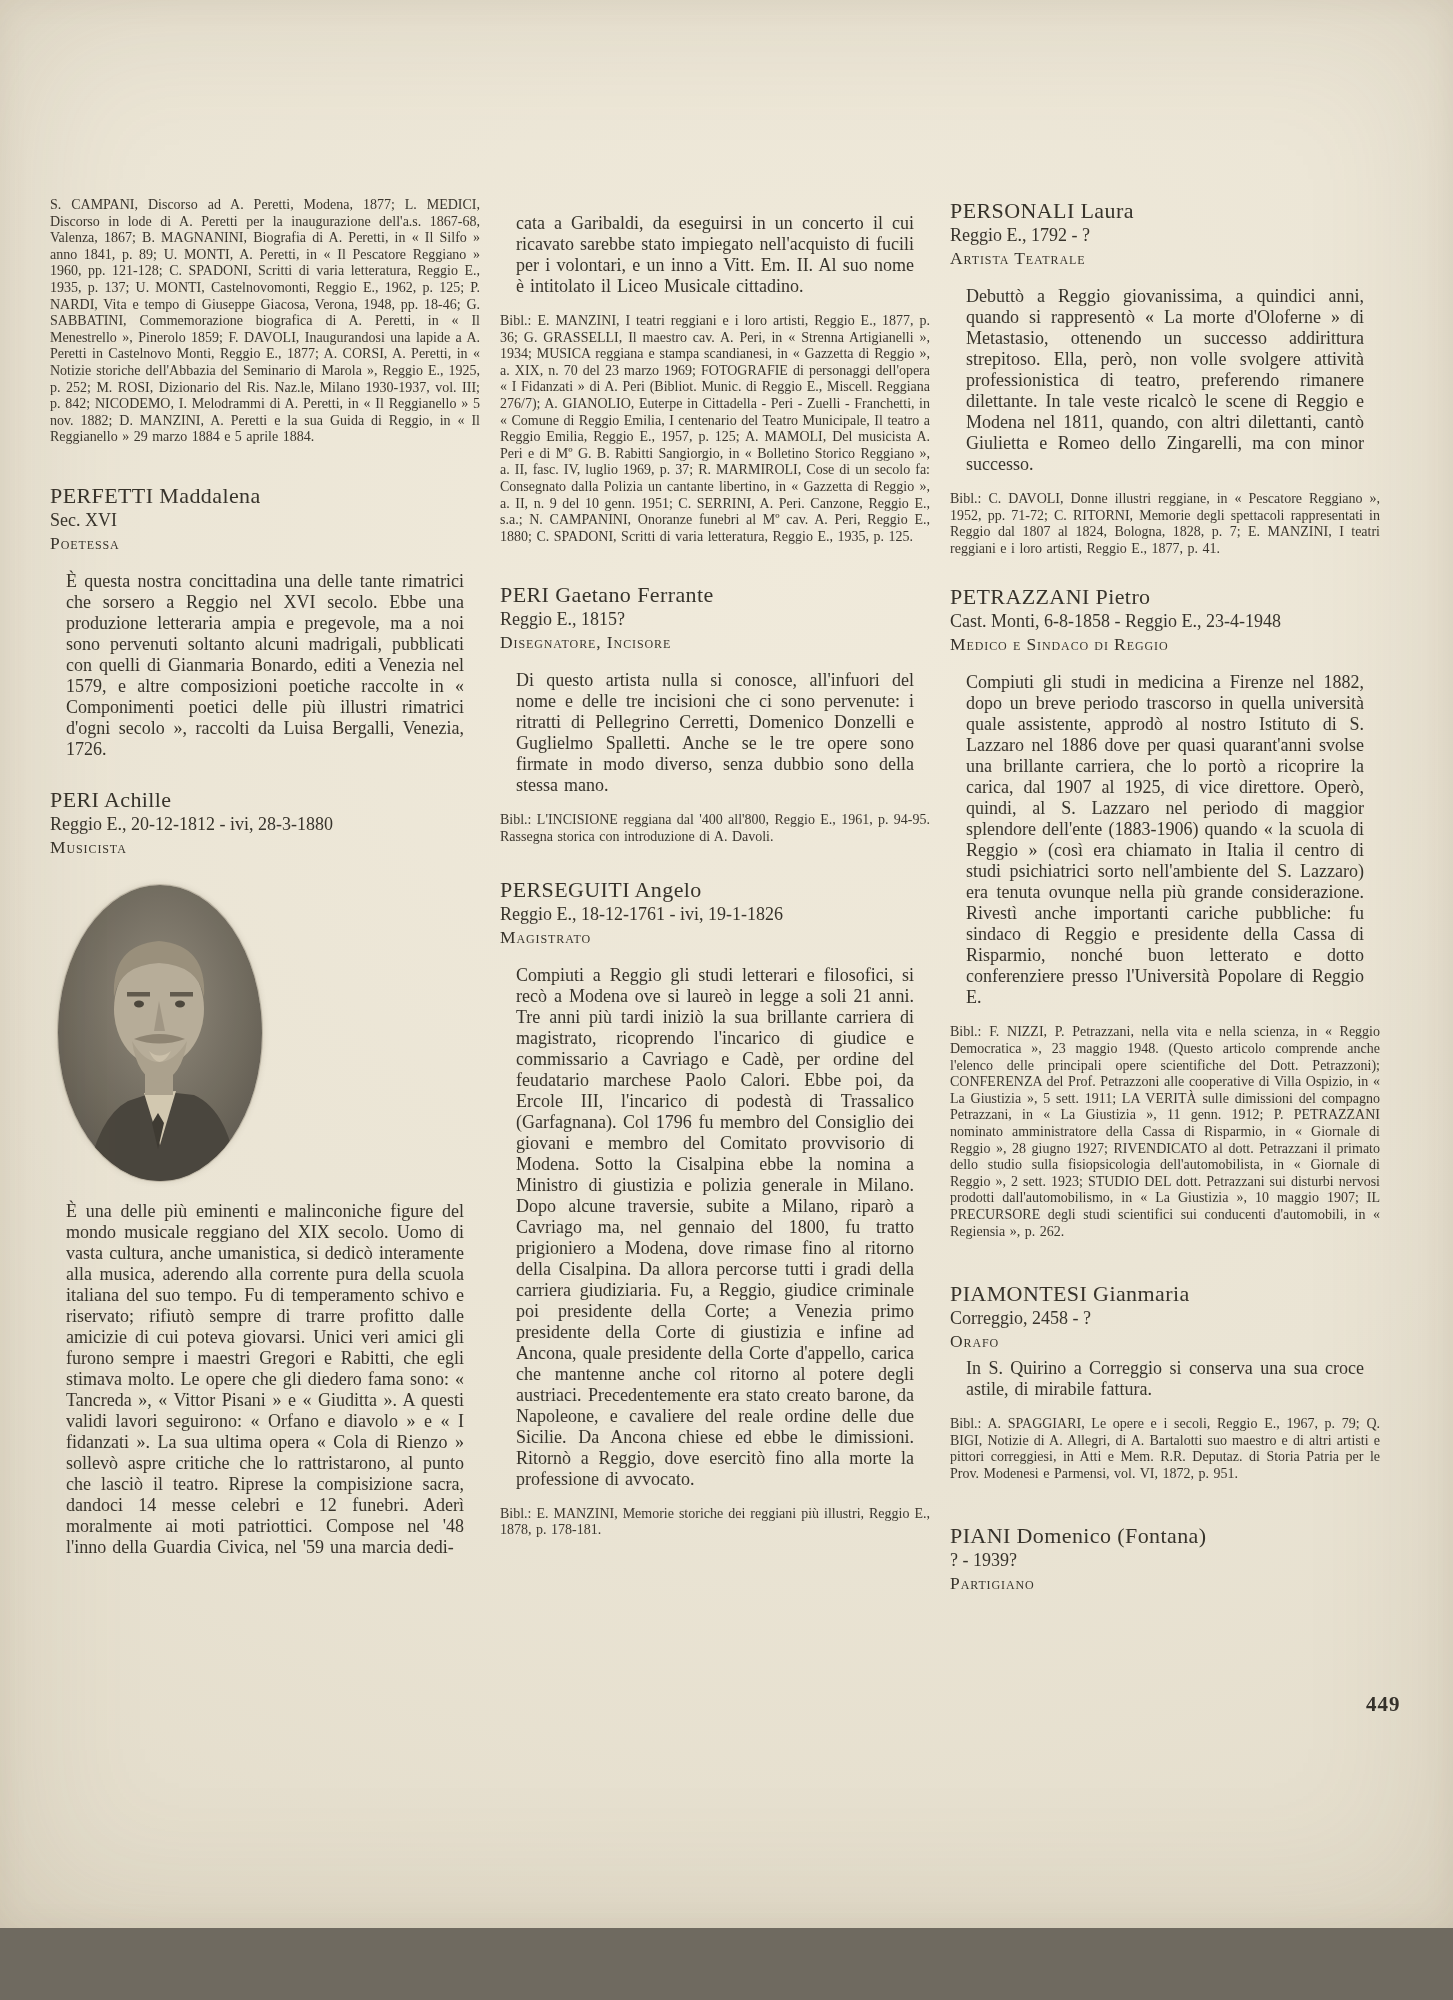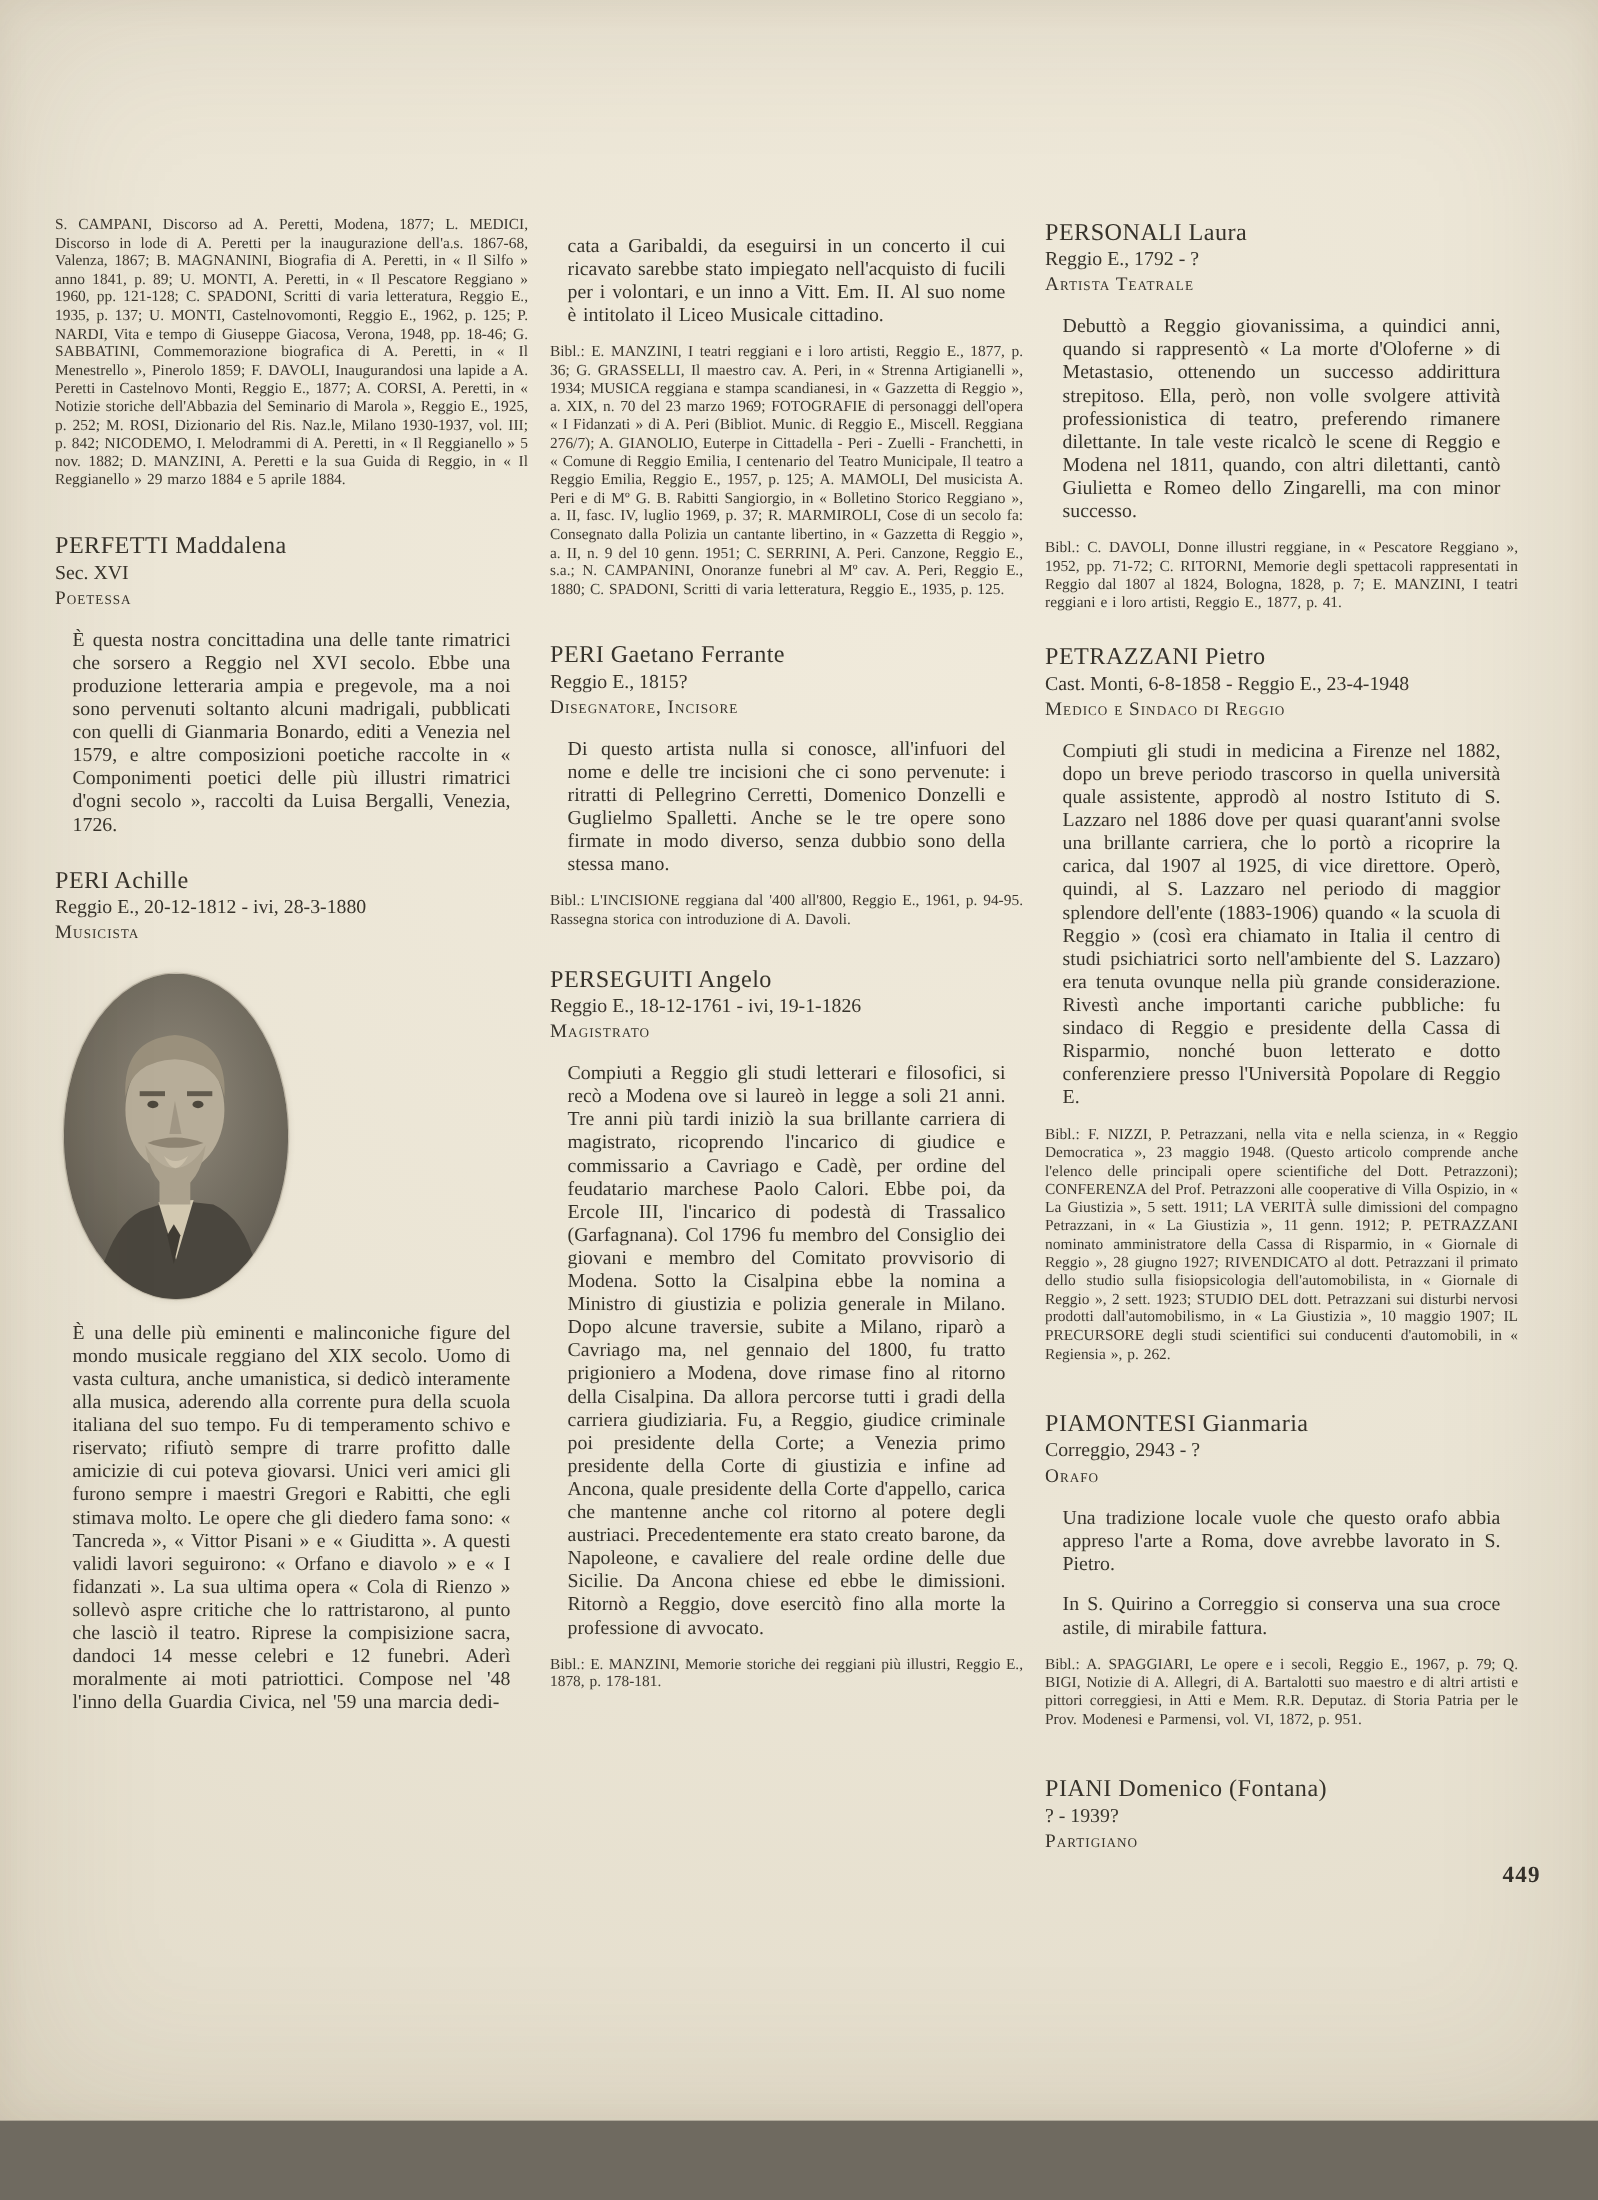--- a/index.html
+++ b/index.html
@@ -133,23 +133,22 @@
       <section class="mt26">
         <h2 class="entry-name">PETRAZZANI Pietro</h2>
         <div class="entry-dates">Cast. Monti, 6-8-1858 - Reggio E., 23-4-1948</div>
         <div class="entry-prof">Medico e Sindaco di Reggio</div>
         <p class="body-text">Compiuti gli studi in medicina a Firenze nel 1882, dopo un breve periodo trascorso in quella università quale assistente, approdò al nostro Istituto di S. Lazzaro nel 1886 dove per quasi quarant'anni svolse una brillante carriera, che lo portò a ricoprire la carica, dal 1907 al 1925, di vice direttore. Operò, quindi, al S. Lazzaro nel periodo di maggior splendore dell'ente (1883-1906) quando « la scuola di Reggio » (così era chiamato in Italia il centro di studi psichiatrici sorto nell'ambiente del S. Lazzaro) era tenuta ovunque nella più grande considerazione. Rivestì anche importanti cariche pubbliche: fu sindaco di Reggio e presidente della Cassa di Risparmio, nonché buon letterato e dotto conferenziere presso l'Università Popolare di Reggio E.</p>
         <div class="bib mt6">Bibl.: F. NIZZI, P. Petrazzani, nella vita e nella scienza, in « Reggio Democratica », 23 maggio 1948. (Questo articolo comprende anche l'elenco delle principali opere scientifiche del Dott. Petrazzoni); CONFERENZA del Prof. Petrazzoni alle cooperative di Villa Ospizio, in « La Giustizia », 5 sett. 1911; LA VERITÀ sulle dimissioni del compagno Petrazzani, in « La Giustizia », 11 genn. 1912; P. PETRAZZANI nominato amministratore della Cassa di Risparmio, in « Giornale di Reggio », 28 giugno 1927; RIVENDICATO al dott. Petrazzani il primato dello studio sulla fisiopsicologia dell'automobilista, in « Giornale di Reggio », 2 sett. 1923; STUDIO DEL dott. Petrazzani sui disturbi nervosi prodotti dall'automobilismo, in « La Giustizia », 10 maggio 1907; IL PRECURSORE degli studi scientifici sui conducenti d'automobili, in « Regiensia », p. 262.</div>
       </section>
 
       <section class="mt40">
         <h2 class="entry-name">PIAMONTESI Gianmaria</h2>
-        <div class="entry-dates">Correggio, 2943 - ?</div>
+        <div class="entry-dates">Correggio, 2458 - ?</div>
         <div class="entry-prof">Orafo</div>
-        <p class="body-text">Una tradizione locale vuole che questo orafo abbia appreso l'arte a Roma, dove avrebbe lavorato in S. Pietro.</p>
         <p class="body-text mt2">In S. Quirino a Correggio si conserva una sua croce astile, di mirabile fattura.</p>
         <div class="bib mt6">Bibl.: A. SPAGGIARI, Le opere e i secoli, Reggio E., 1967, p. 79; Q. BIGI, Notizie di A. Allegri, di A. Bartalotti suo maestro e di altri artisti e pittori correggiesi, in Atti e Mem. R.R. Deputaz. di Storia Patria per le Prov. Modenesi e Parmensi, vol. VI, 1872, p. 951.</div>
       </section>
 
       <section class="mt40">
         <h2 class="entry-name">PIANI Domenico (Fontana)</h2>
         <div class="entry-dates">? - 1939?</div>
         <div class="entry-prof">Partigiano</div>
       </section>
     </div>

